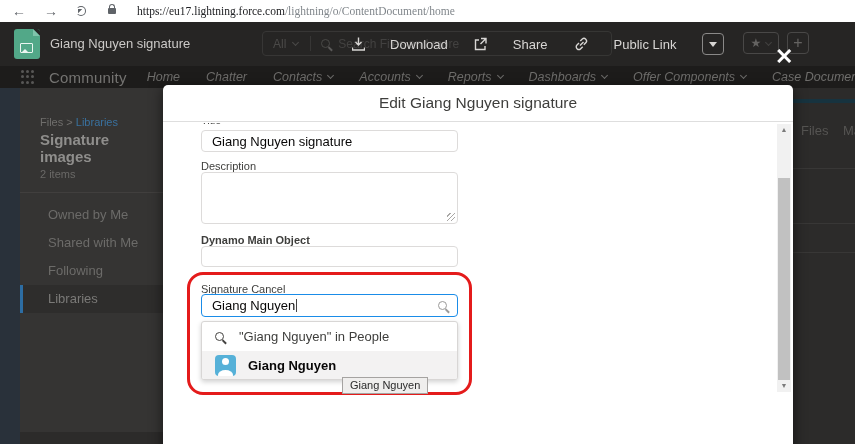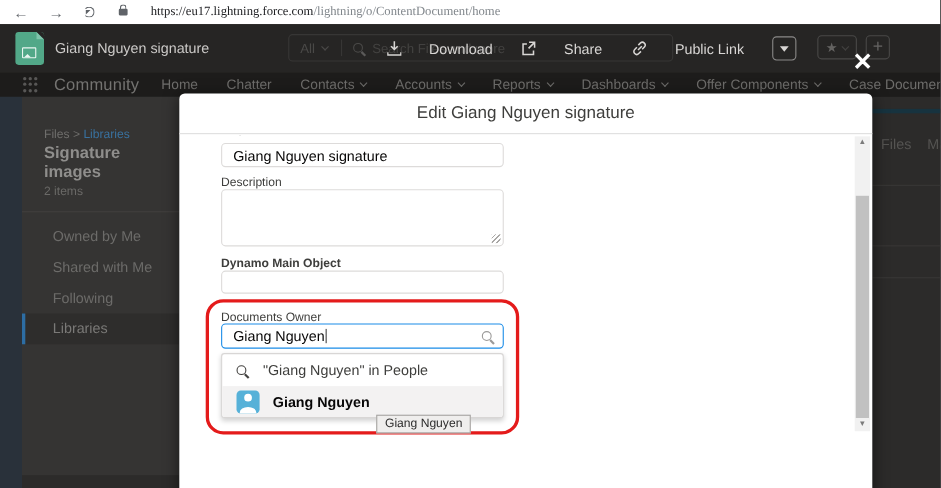--- a/index.html
+++ b/index.html
@@ -51,21 +51,21 @@
   .far-star { width:36px; gap:5px; }
   .far-plus { width:22px; font-size:16px; }
 
   
   .navbar { position:absolute; top:66px; left:0; right:0; height:22px; background:#1d1c1b;
     display:flex; align-items:center; font-size:12.5px; color:#6e6d6b; }
   .waffle { margin-left:21px; width:15px; height:15px; display:grid; grid-template-columns:repeat(3,1fr); gap:2px; }
   .waffle i { width:3px; height:3px; border-radius:50%; background:#585756; }
   .appname { font-size:15px; margin-left:15px; color:#747371; letter-spacing:.2px; }
   .nav-items { display:flex; margin-left:20px; gap:26px; align-items:center; white-space:nowrap; }
-  .nav-item { display:flex; align-items:center; gap:6px; }
+  .nav-item { display:flex; align-items:center; gap:6px;font-style:italic; }
   .chev { width:5px; height:5px; border-right:1.5px solid #6e6d6b; border-bottom:1.5px solid #6e6d6b;
     transform:rotate(45deg); margin-top:-3px; }
 
   
   .left-strip { position:absolute; left:0; top:88px; width:20px; bottom:0; background:#29313a; }
   .sidebar { position:absolute; left:20px; top:88px; width:143px; bottom:12px; background:#353433; }
   .sb-crumb { padding:28px 0 0 20px; font-size:11px; color:#6f6e6c; }
   .sb-crumb .lnk { color:#39719f; }
   .sb-title { padding:3px 0 0 20px; font-size:15px; font-weight:bold; color:#8f8e8c; }
   .sb-count { padding:3px 0 12px 20px; font-size:11px; color:#6a6967; }
@@ -290,21 +290,21 @@
       </div>
 
       <div class="f-label lb-desc">Description</div>
       <div class="ta-desc">
         <span class="resize-h"></span>
       </div>
 
       <div class="f-label lb-dyn">Dynamo Main Object</div>
       <div class="inp inp-dyn"></div>
 
-      <div class="f-label lb-owner">Documents Owner</div>
+      <div class="f-label lb-owner">Signature Cancel</div>
       <div class="inp inp-owner">
         <span><span>Giang Nguyen</span><span class="caret-bar"></span></span>
         <span class="mag"></span>
       </div>
 
       <div class="dropdown">
         <div class="dd-row">
           <span class="mag dark"></span>
           <span>"Giang Nguyen" in People</span>
         </div>

